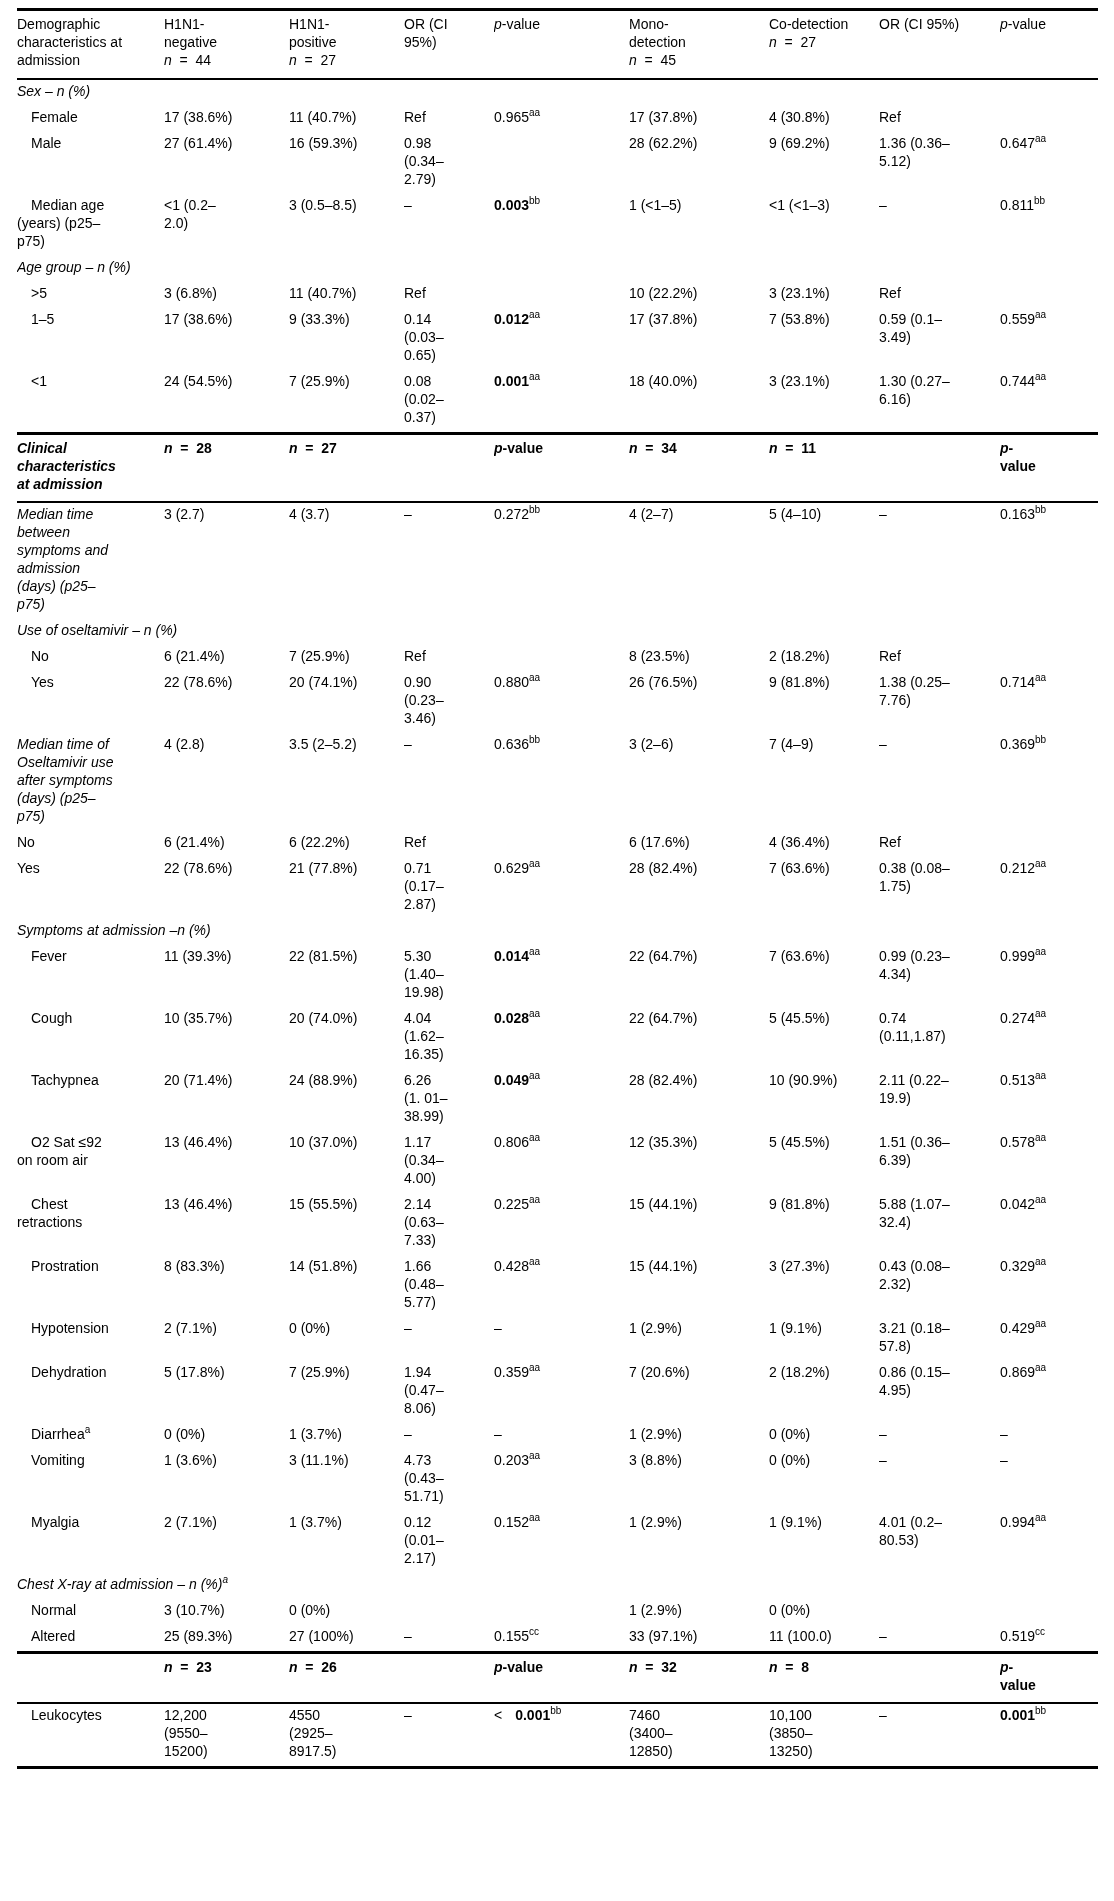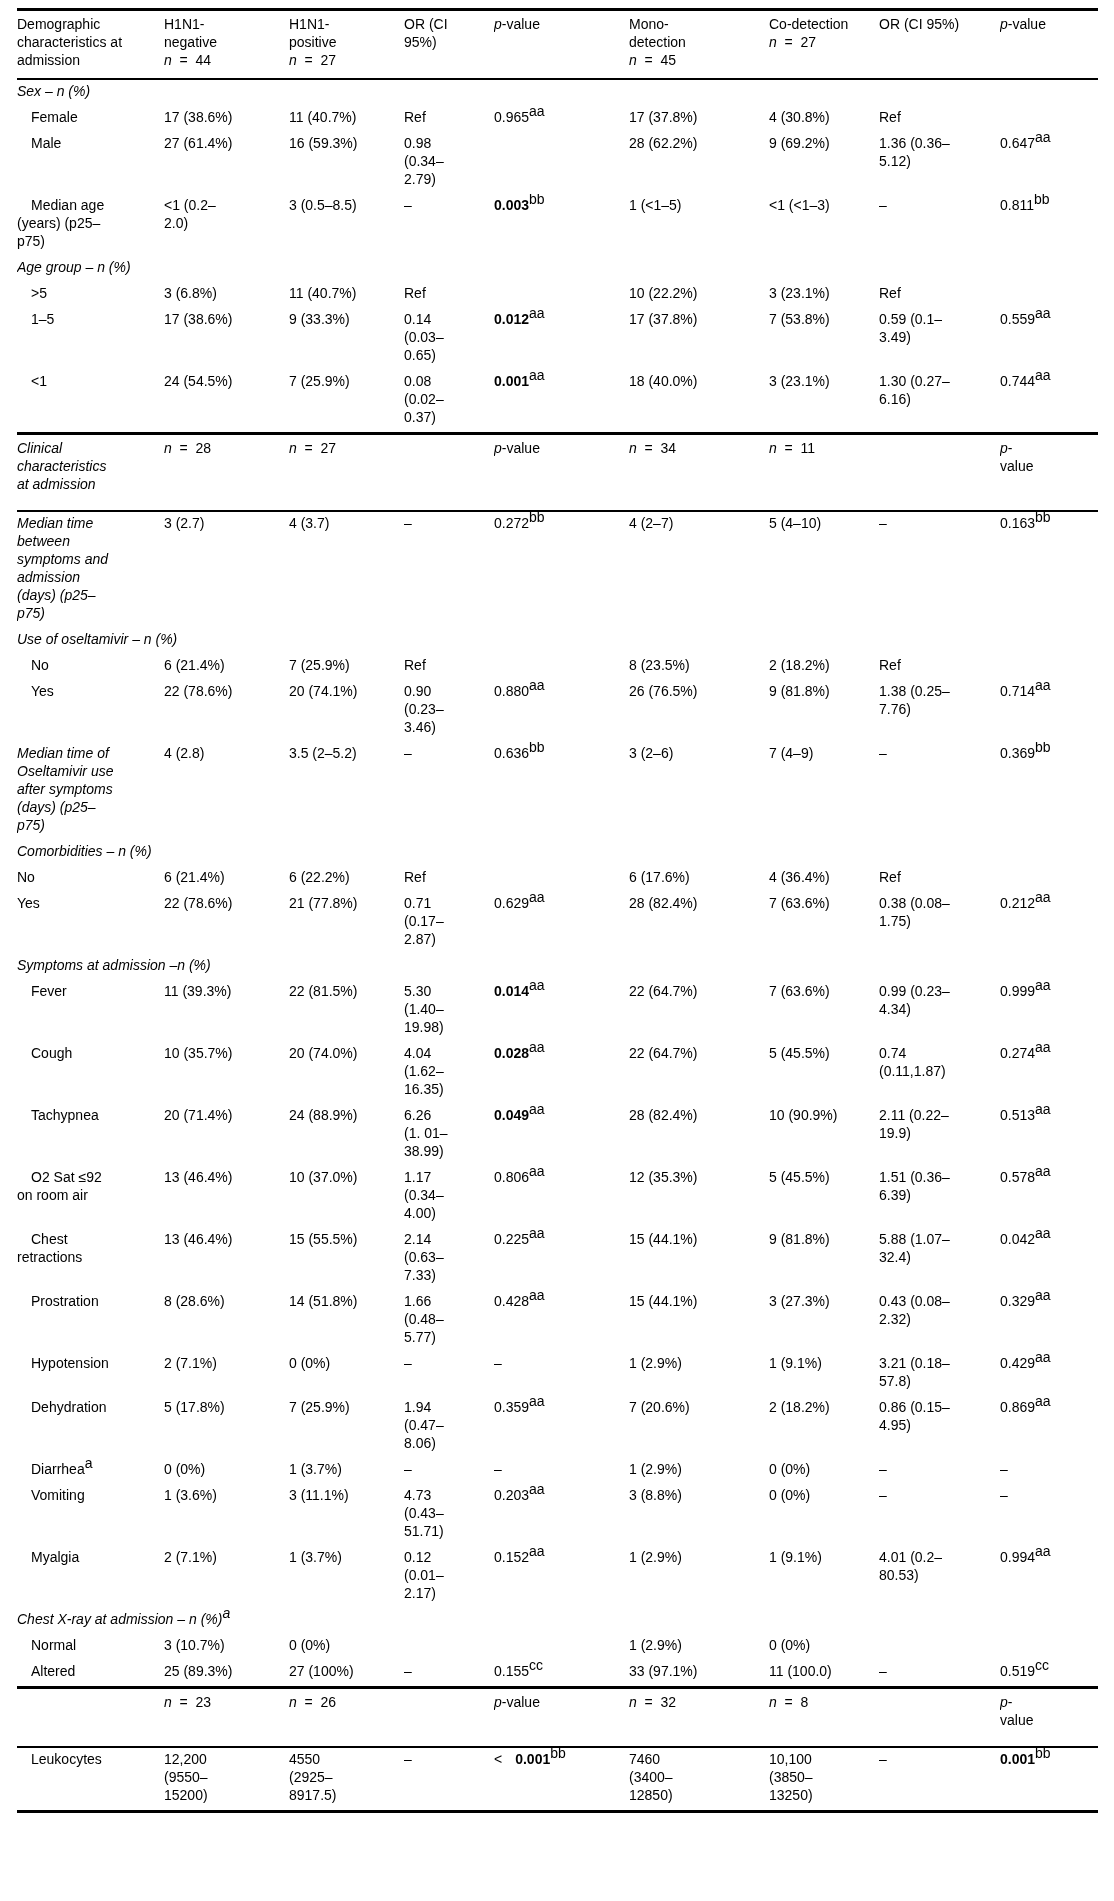--- a/index.html
+++ b/index.html
@@ -25,25 +25,25 @@
     vertical-align: top;
     text-align: left;
     font-weight: normal;
     padding: 2px 8px 6px 0;
     white-space: pre-line;
     overflow: hidden;
   }
   thead tr { border-bottom: 2px solid #000; }
   thead th { padding-top: 4px; padding-bottom: 9px; }
   tr.divider { border-top: 3px solid #000; border-bottom: 2px solid #000; }
-  tr.divider td { font-weight: normal; padding-top: 4px; padding-bottom: 17px; }
+  tr.divider td { font-weight: bold; padding-top: 4px; padding-bottom: 8px; }
   td.dlbl { font-style: italic; }
   .lbl.ind { text-indent: 14px; }
   .lbl.it, .lbl.sec { font-style: italic; }
-  sup { font-size: 14px; line-height: 0; vertical-align: super; font-weight: normal; }
+  sup { font-size: 10px; line-height: 0; vertical-align: super; font-weight: normal; }
   .b { font-weight: bold; }
   .lt { margin-right: 13px; }
   i { font-style: italic; }
   .nline { margin-top: 0; }
 </style>
 </head>
 <body>
 
 <div class="page">
   <table>
@@ -229,23 +229,20 @@
           <td class="cell"><span>4 (2.8)</span></td>
           <td class="cell"><span>3.5 (2–5.2)</span></td>
           <td class="cell"><span>–</span></td>
           <td class="cell"><span>0.636</span><sup>bb</sup></td>
           <td class="cell"><span>3 (2–6)</span></td>
           <td class="cell"><span>7 (4–9)</span></td>
           <td class="cell"><span>–</span></td>
           <td class="cell"><span>0.369</span><sup>bb</sup></td>
         </tr>
         <tr>
-          <td class="lbl sec" colspan="9">Comorbidities – n (%)</td>
-        </tr>
-        <tr>
           <td class="lbl">No</td>
           <td class="cell"><span>6 (21.4%)</span></td>
           <td class="cell"><span>6 (22.2%)</span></td>
           <td class="cell"><span>Ref</span></td>
           <td class="cell"></td>
           <td class="cell"><span>6 (17.6%)</span></td>
           <td class="cell"><span>4 (36.4%)</span></td>
           <td class="cell"><span>Ref</span></td>
           <td class="cell"></td>
         </tr>
@@ -333,21 +330,21 @@
 7.33)</span></td>
           <td class="cell"><span>0.225</span><sup>aa</sup></td>
           <td class="cell"><span>15 (44.1%)</span></td>
           <td class="cell"><span>9 (81.8%)</span></td>
           <td class="cell"><span>5.88 (1.07–
 32.4)</span></td>
           <td class="cell"><span>0.042</span><sup>aa</sup></td>
         </tr>
         <tr>
           <td class="lbl ind">Prostration</td>
-          <td class="cell"><span>8 (28.6%)</span></td>
+          <td class="cell"><span>8 (83.3%)</span></td>
           <td class="cell"><span>14 (51.8%)</span></td>
           <td class="cell"><span>1.66
 (0.48–
 5.77)</span></td>
           <td class="cell"><span>0.428</span><sup>aa</sup></td>
           <td class="cell"><span>15 (44.1%)</span></td>
           <td class="cell"><span>3 (27.3%)</span></td>
           <td class="cell"><span>0.43 (0.08–
 2.32)</span></td>
           <td class="cell"><span>0.329</span><sup>aa</sup></td>

